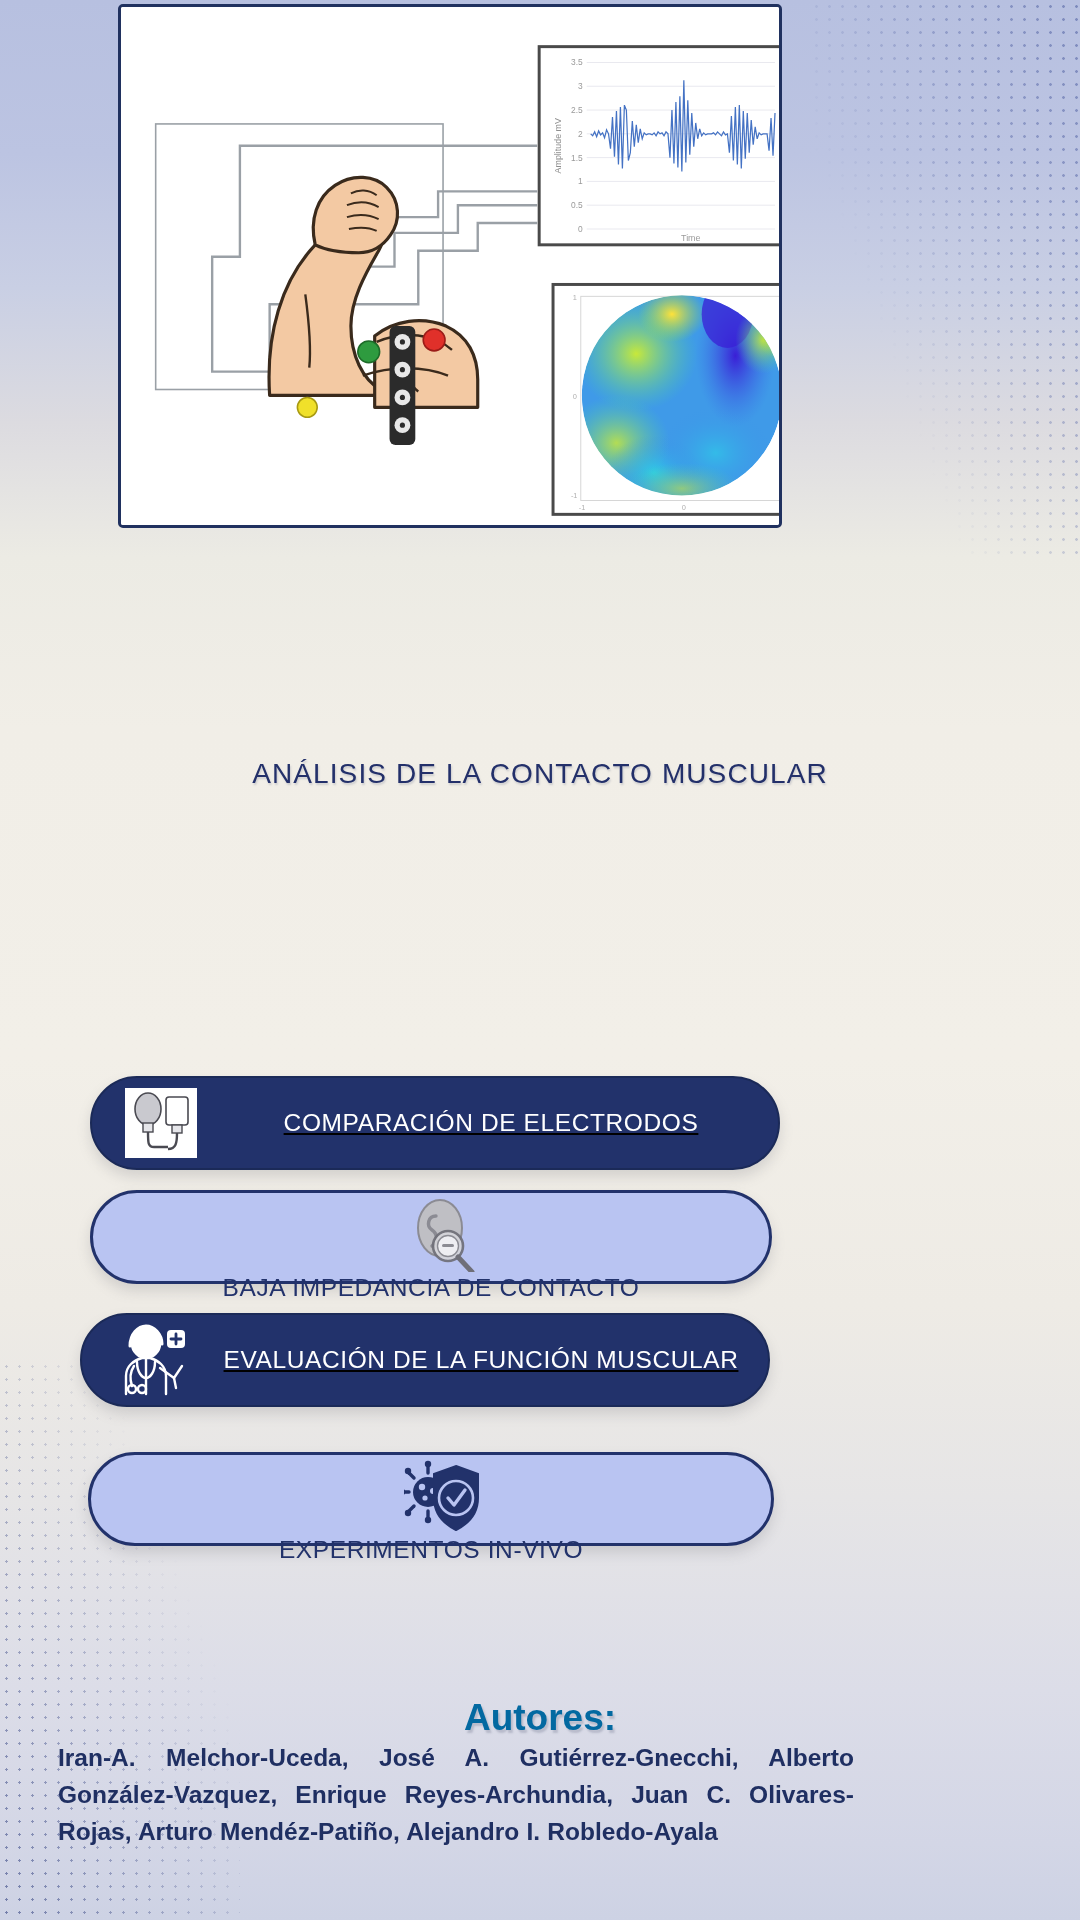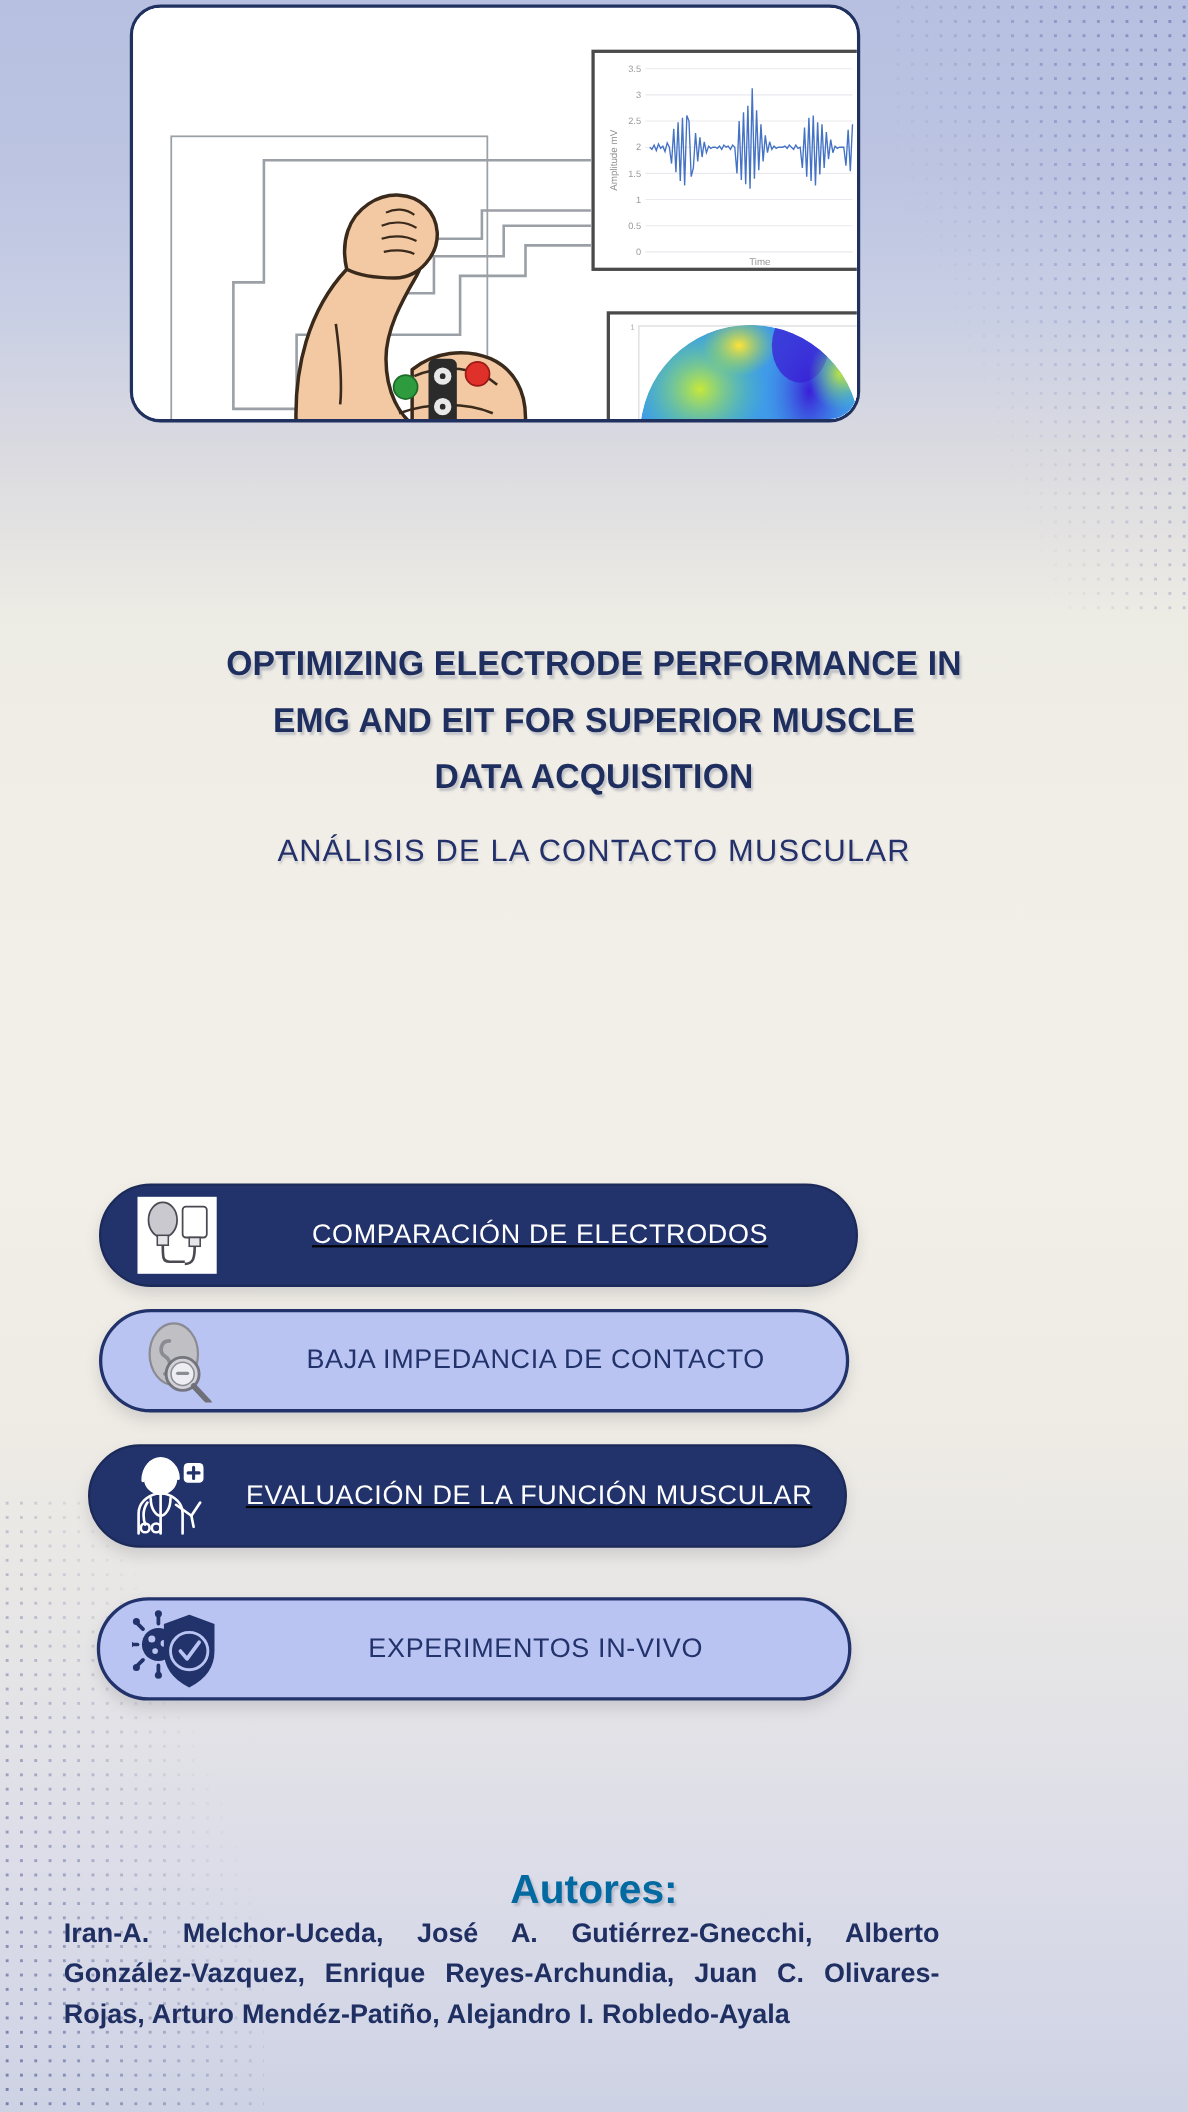--- a/index.html
+++ b/index.html
@@ -43,24 +43,24 @@
     background-size:13px 13px;
     -webkit-mask-image:linear-gradient(70deg, rgba(0,0,0,.9) 0%, rgba(0,0,0,.5) 35%, rgba(0,0,0,0) 70%);
             mask-image:linear-gradient(70deg, rgba(0,0,0,.9) 0%, rgba(0,0,0,.5) 35%, rgba(0,0,0,0) 70%);
     opacity:.7;
   }
 
   #page{ position:absolute; inset:0; }
 
   
   #hero-card{
-    position:absolute; left:118px; top:4px; width:664px; height:380px;
+    position:absolute; left:118px; top:4px; width:664px; height:524px;
     background:#ffffff;
     border:3px solid #20315f;
-    border-radius:28px;
+    border-radius:5px;
     overflow:hidden;
   }
   #hero-inner{ position:absolute; inset:0; }
 
   
   #title-block{
     position:absolute; left:60px; top:578px; width:960px;
     text-align:center;
   }
   .poster-title{
@@ -85,21 +85,21 @@
   
   .pill{
     position:absolute;
     height:94px;
     border-radius:47px;
     display:flex;
     align-items:center;
     box-shadow:0 7px 13px rgba(110,110,120,.22);
   }
   .pill-dark{ background:#22326b; border:2px solid #1b2a58;text-decoration:underline; }
-  .pill-light{ background:#b9c4f2; border:3px solid #22326b; }
+  .pill-light{ background:#b9c4f2; border:3px solid #22326b;flex-direction:column; }
   .pill-label{
     flex:1;
     text-align:center;
     font-size:24.5px;
     letter-spacing:.6px;
     line-height:1.1;
   }
   .pill-dark .pill-label{ color:#ffffff; }
   .pill-light .pill-label{ color:#22326b; }
   .pill-icon{
@@ -313,25 +313,20 @@
           <text x="710" y="396">1.1192</text>
             <text x="710" y="419">0.8898</text>
           <text x="710" y="442">0.6604</text>
             <text x="710" y="465">0.4310</text>
           <text x="710" y="488">0.2016</text>
         </g>
       </g>
     </svg>
   </div>
 
-  <div id="title-block">
-    <div class="poster-title">OPTIMIZING ELECTRODE PERFORMANCE IN</div>
-    <div class="poster-title">EMG AND EIT FOR SUPERIOR MUSCLE</div>
-    <div class="poster-title">DATA ACQUISITION</div>
-  </div>
 
   <div id="subtitle">ANÁLISIS DE LA CONTACTO MUSCULAR</div>
 
   <div id="pill-1" class="pill pill-dark">
     <span class="pill-icon">
       <svg width="74" height="72" viewBox="0 0 74 72">
         <rect x="1" y="1" width="72" height="70" fill="#ffffff"></rect>
         <ellipse cx="24" cy="22" rx="13" ry="16" fill="#c9c9cf" stroke="#4a4a52" stroke-width="1.6"></ellipse>
         <rect x="19" y="36" width="10" height="9" fill="#e6e6ea" stroke="#4a4a52" stroke-width="1.4"></rect>
         <rect x="42" y="10" width="22" height="28" rx="3" fill="#ffffff" stroke="#4a4a52" stroke-width="1.6"></rect>

